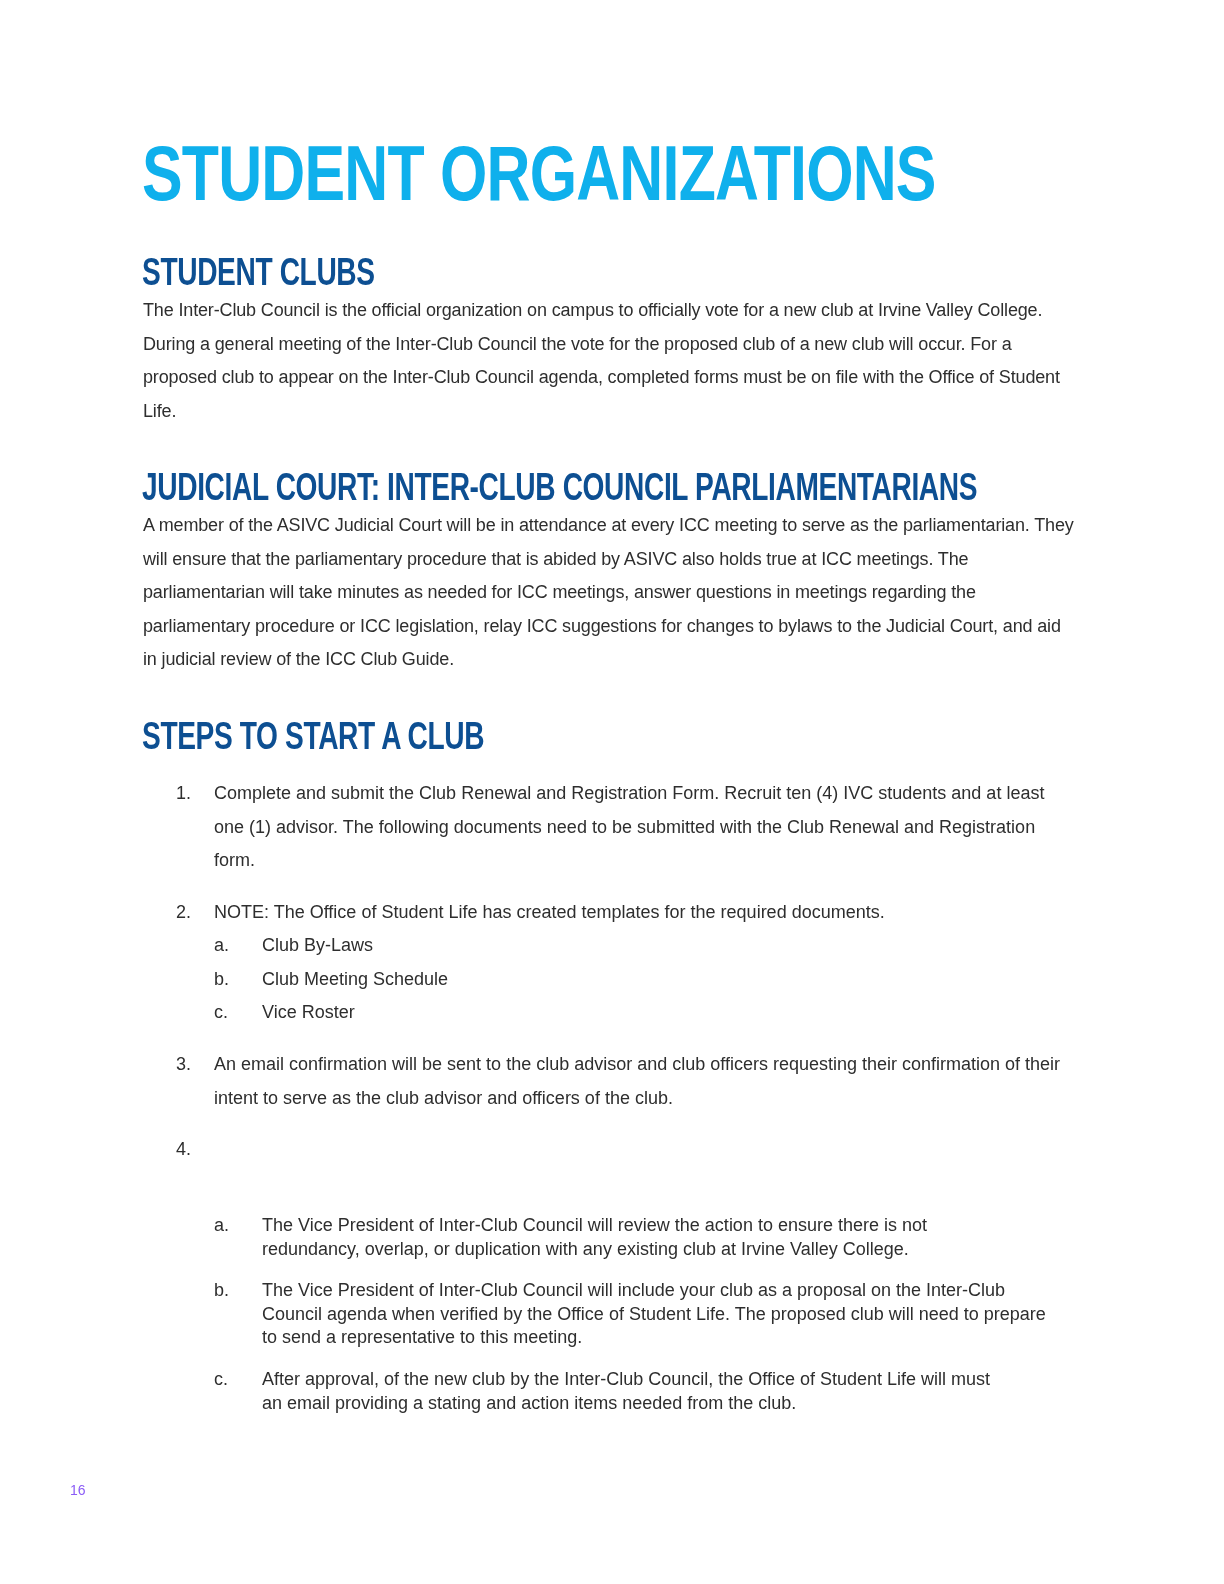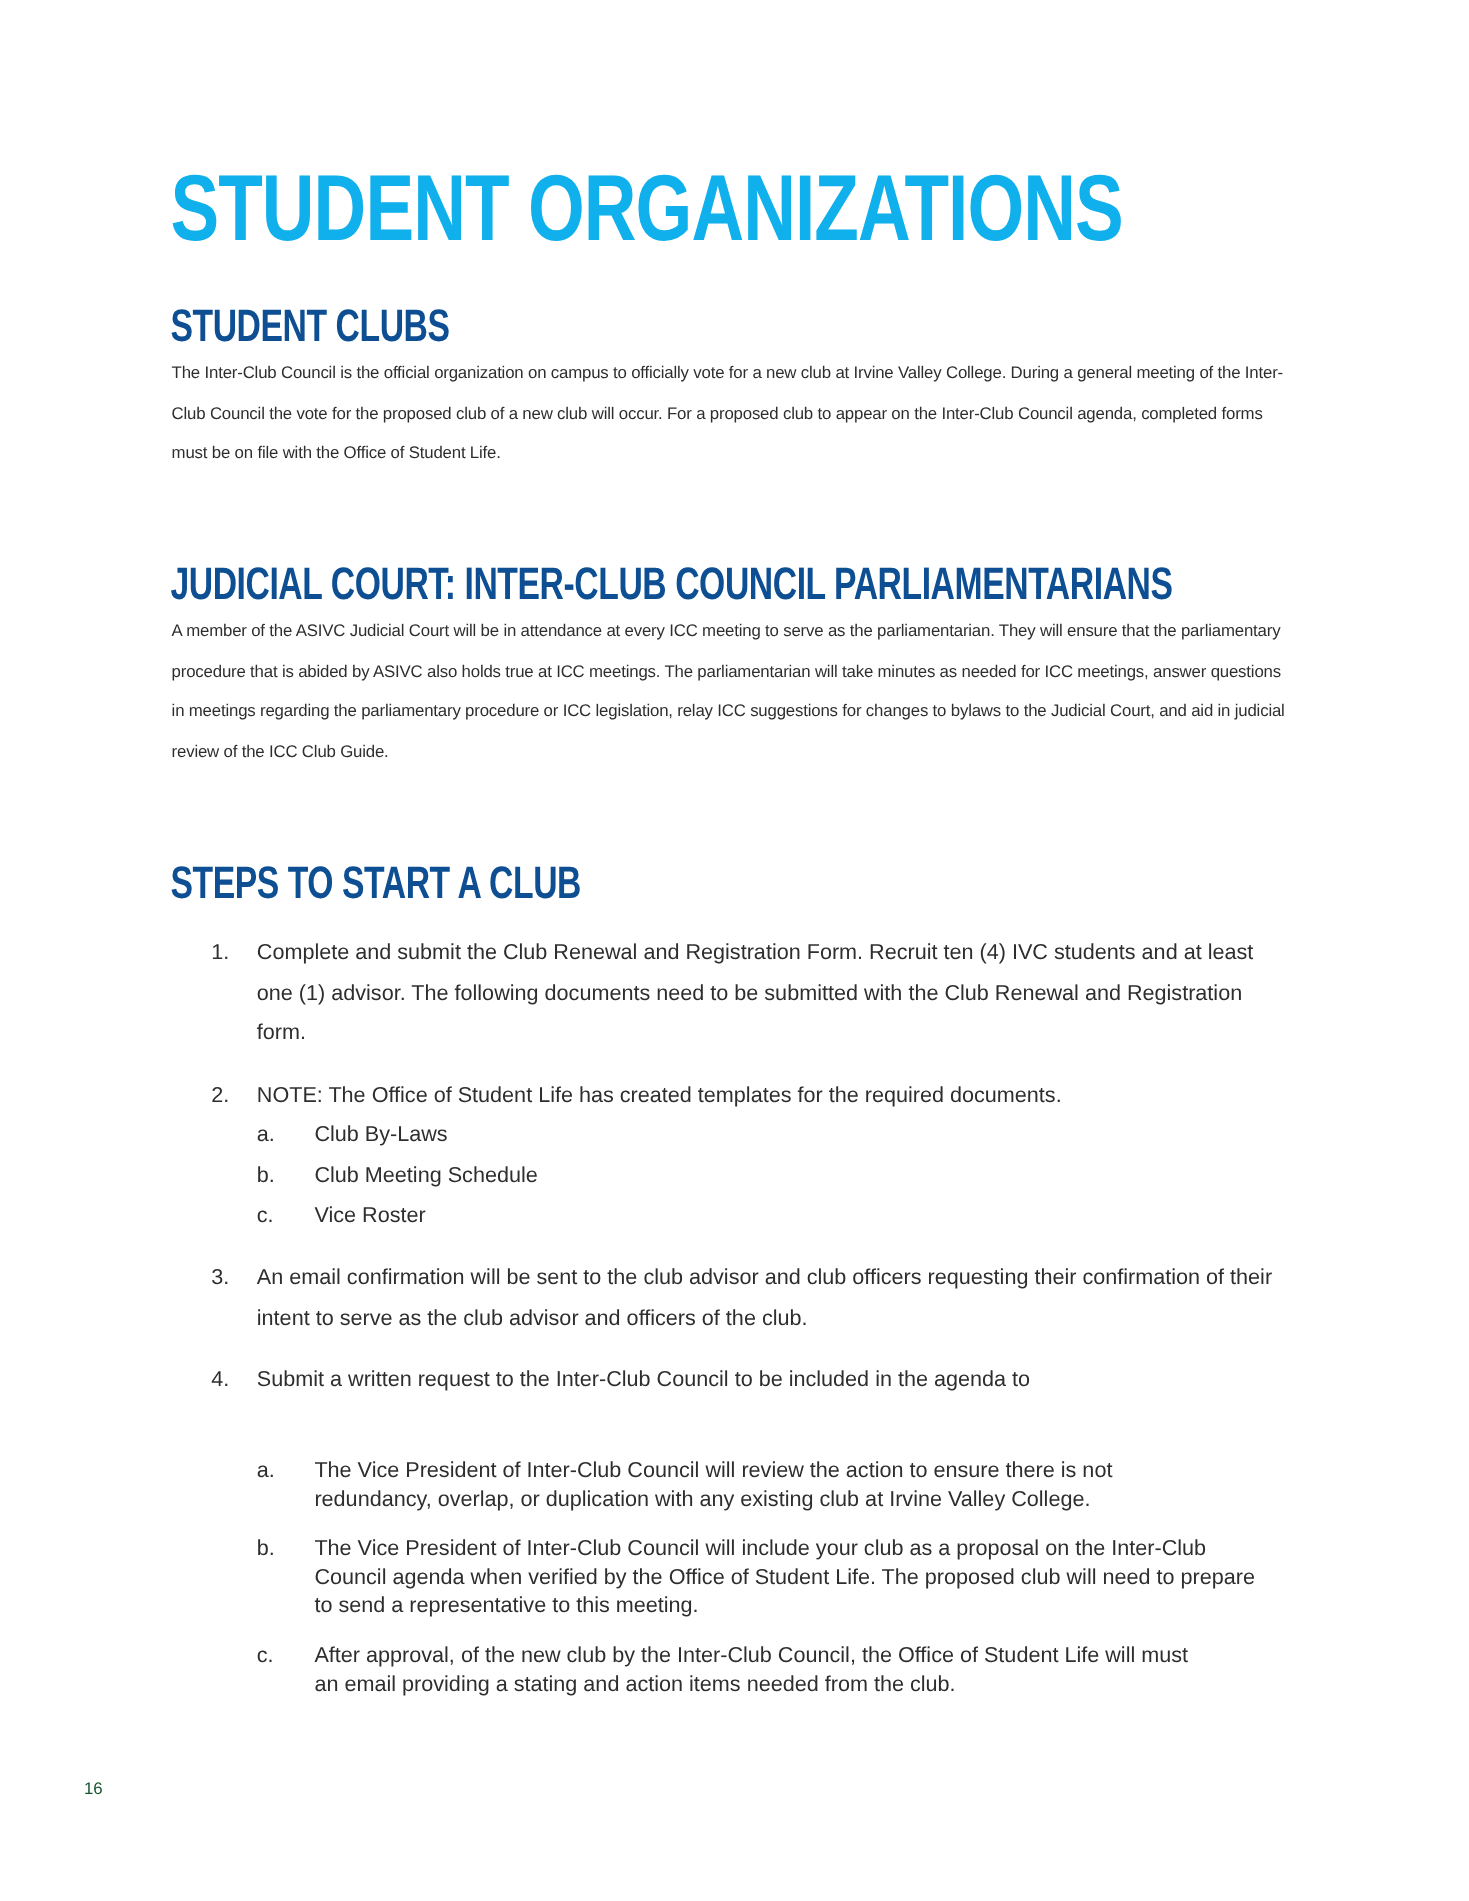--- a/index.html
+++ b/index.html
@@ -5,31 +5,31 @@
   html, body { margin:0; padding:0; background:#ffffff; }
   body { width:1224px; height:1584px; position:relative; overflow:hidden;
          font-family:"Liberation Sans", sans-serif; color:#2b2b2b; }
   .title { position:absolute; left:142px; top:128px; margin:0;
            font-family:"Liberation Sans", sans-serif; font-weight:700;
            font-size:78px; line-height:90px; color:#0fb0ec; letter-spacing:-1px;
            transform:scaleX(0.78); transform-origin:left top; white-space:nowrap; }
   .h2 { position:absolute; left:142px; margin:0; font-weight:700; font-size:38px;
         line-height:44px; color:#0d4f92; transform:scaleX(0.74);
         transform-origin:left top; white-space:nowrap; letter-spacing:-0.5px; }
-  .para { position:absolute; left:143px; width:940px; margin:0; font-size:14px;
+  .para { position:absolute; left:143px; width:940px; margin:0; font-size:18px;
           line-height:33.6px; color:#2e2e2e; letter-spacing:-0.15px; }
   .step { position:absolute; left:176px; width:900px; font-size:18px; line-height:33.6px; color:#2e2e2e; }
   .step .num { position:absolute; left:0; top:0; width:30px; }
   .step .txt { margin-left:38px; display:block; }
   .sub { position:absolute; left:214px; width:840px; font-size:18px; color:#2e2e2e; }
   .sub .num { position:absolute; left:0; top:0; width:30px; }
   .sub .txt { margin-left:48px; display:block; }
   .tight { line-height:23.5px; }
   .loose { line-height:33.6px; }
-  .pagenum { position:absolute; left:70px; top:1482px; font-size:14px; color:#14532d; }
+  .pagenum { position:absolute; left:70px; top:1482px; font-size:14px; color:#8b5cf6; }
 </style>
 </head>
 <body>
 
 <h1 class="title">STUDENT ORGANIZATIONS</h1>
 
 <h2 class="h2" style="top:250px;">STUDENT CLUBS</h2>
 <p class="para" style="top:294px; width:935px;">The Inter-Club Council is the official organization on campus to officially vote for a new club at Irvine Valley College. During a general meeting of the Inter-Club Council the vote for the proposed club of a new club will occur. For a proposed club to appear on the Inter-Club Council agenda, completed forms must be on file with the Office of Student Life.</p>
 
 <h2 class="h2" style="top:465px;">JUDICIAL COURT: INTER-CLUB COUNCIL PARLIAMENTARIANS</h2>
@@ -59,21 +59,20 @@
   <span class="txt">Vice Roster</span>
 </div>
 
 <div class="step" style="top:1048px;">
   <span class="num">3.</span>
   <span class="txt">An email confirmation will be sent to the club advisor and club officers requesting their confirmation of their intent to serve as the club advisor and officers of the club.</span>
 </div>
 
 <div class="step" style="top:1133px;">
   <span class="num">4.</span>
-  <span class="txt">Submit a written request to the Inter-Club Council to be included in the agenda to</span>
 </div>
 
 <div class="sub tight" style="top:1214px; width:780px;">
   <span class="num">a.</span>
   <span class="txt">The Vice President of Inter-Club Council will review the action to ensure there is not redundancy, overlap, or duplication with any existing club at Irvine Valley College.</span>
 </div>
 <div class="sub tight" style="top:1279px; width:840px;">
   <span class="num">b.</span>
   <span class="txt">The Vice President of Inter-Club Council will include your club as a proposal on the Inter-Club Council agenda when verified by the Office of Student Life. The proposed club will need to prepare to send a representative to this meeting.</span>
 </div>

